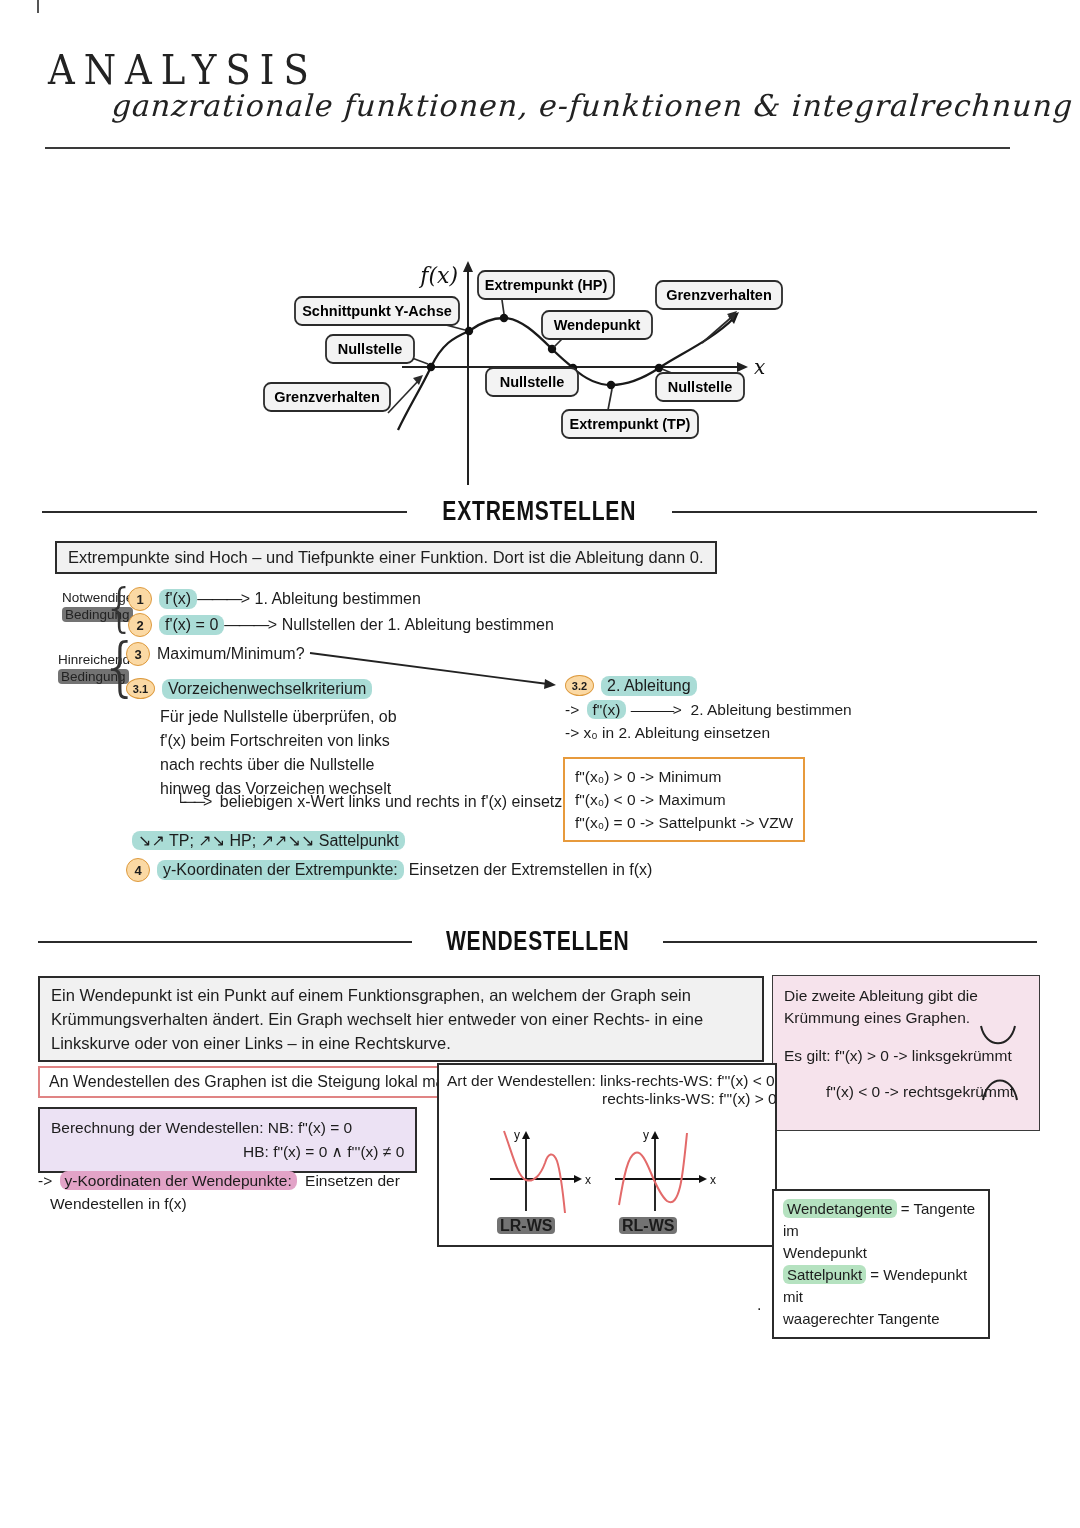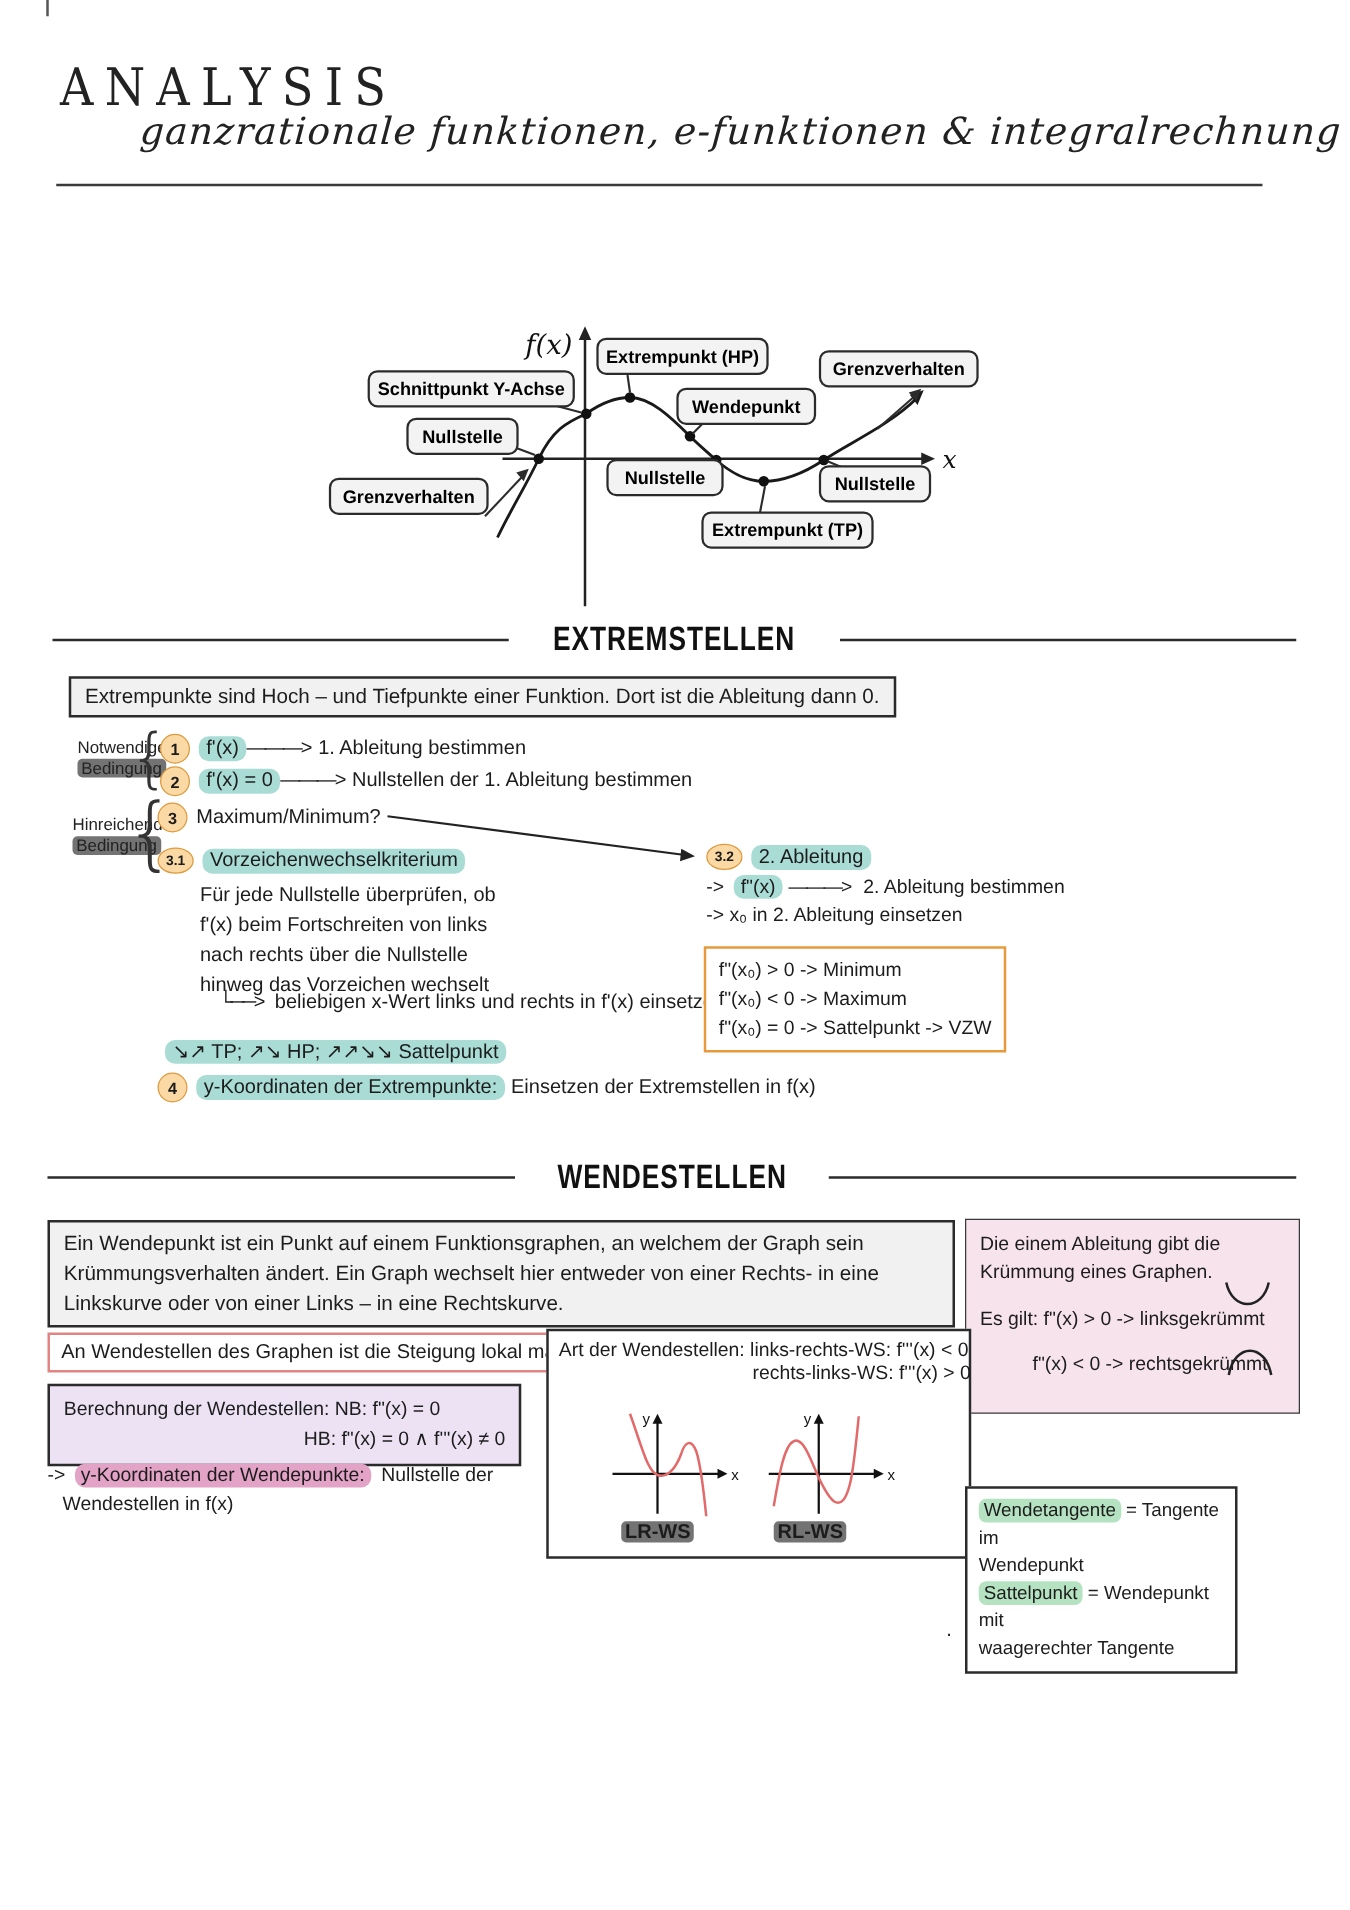--- a/index.html
+++ b/index.html
@@ -225,21 +225,21 @@
 
   <div class="abs gray-box" style="left:38px;top:976px;width:700px;line-height:24px;">Ein Wendepunkt ist ein Punkt auf einem Funktionsgraphen, an welchem der Graph sein Krümmungsverhalten ändert. Ein Graph wechselt hier entweder von einer Rechts- in eine Linkskurve oder von einer Links – in eine Rechtskurve.</div>
 
   <div class="abs sec-head" style="left:38px;top:926px;width:999px;">
     <div class="sec-line"></div>
     <div class="sec-text">WENDESTELLEN</div>
     <div class="sec-line"></div>
   </div>
 
   <div class="abs pink-box" style="left:772px;top:975px;width:244px;height:136px;">
-    <div>Die einem Ableitung gibt die</div>
+    <div>Die zweite Ableitung gibt die</div>
     <div>Krümmung eines Graphen.</div>
     <div style="margin-top:16px;">Es gilt: f"(x) &gt; 0 -&gt; linksgekrümmt</div>
     <div style="margin-top:14px;padding-left:42px;">f"(x) &lt; 0 -&gt; rechtsgekrümmt</div>
     <svg class="abs" style="left:206px;top:48px;" width="38" height="28">
       <path d="M2,2 C7,25 31,25 36,2" fill="none" stroke="#222" stroke-width="2"></path>
     </svg>
     <svg class="abs" style="left:208px;top:96px;" width="38" height="30">
       <path d="M2,28 C7,2 31,2 36,28" fill="none" stroke="#222" stroke-width="2"></path>
     </svg>
   </div>
@@ -247,21 +247,21 @@
   <div class="abs red-box" style="left:38px;top:1066px;">An Wendestellen des Graphen ist die Steigung lokal maximal.</div>
 
   <div class="abs lav-box" style="left:38px;top:1107px;">
     <div>Berechnung der Wendestellen: NB: f"(x) = 0</div>
     <div style="padding-left:192px;">HB: f"(x) = 0 ∧ f'''(x) ≠ 0</div>
   </div>
 
   <div class="abs dotted" style="left:38px;top:1172px;font-size:15.5px;">
     <span>-&gt;</span>
     <span class="hl-pink" style="margin-left:3px;">y-Koordinaten der Wendepunkte:</span>
-    <span style="margin-left:4px;">Nullstelle der</span>
+    <span style="margin-left:4px;">Einsetzen der</span>
   </div>
   <div class="abs dotted" style="left:50px;top:1195px;font-size:15.5px;">Wendestellen  in f(x)</div>
 
   <div class="abs white-box" style="left:437px;top:1063px;width:320px;height:166px;padding:7px 8px;">
     <div class="dotted" style="font-size:15.5px;">Art der Wendestellen: links-rechts-WS: f'''(x) &lt; 0</div>
     <div class="dotted" style="font-size:15.5px;padding-left:155px;">rechts-links-WS: f'''(x) &gt; 0</div>
 
     <svg class="abs" style="left:45px;top:62px;" width="112" height="88" viewBox="0 0 112 88">
       <line x1="42" y1="10" x2="42" y2="84" stroke="#111" stroke-width="1.8"></line>
       <polygon points="42,4 38,12 46,12" fill="#111"></polygon>

